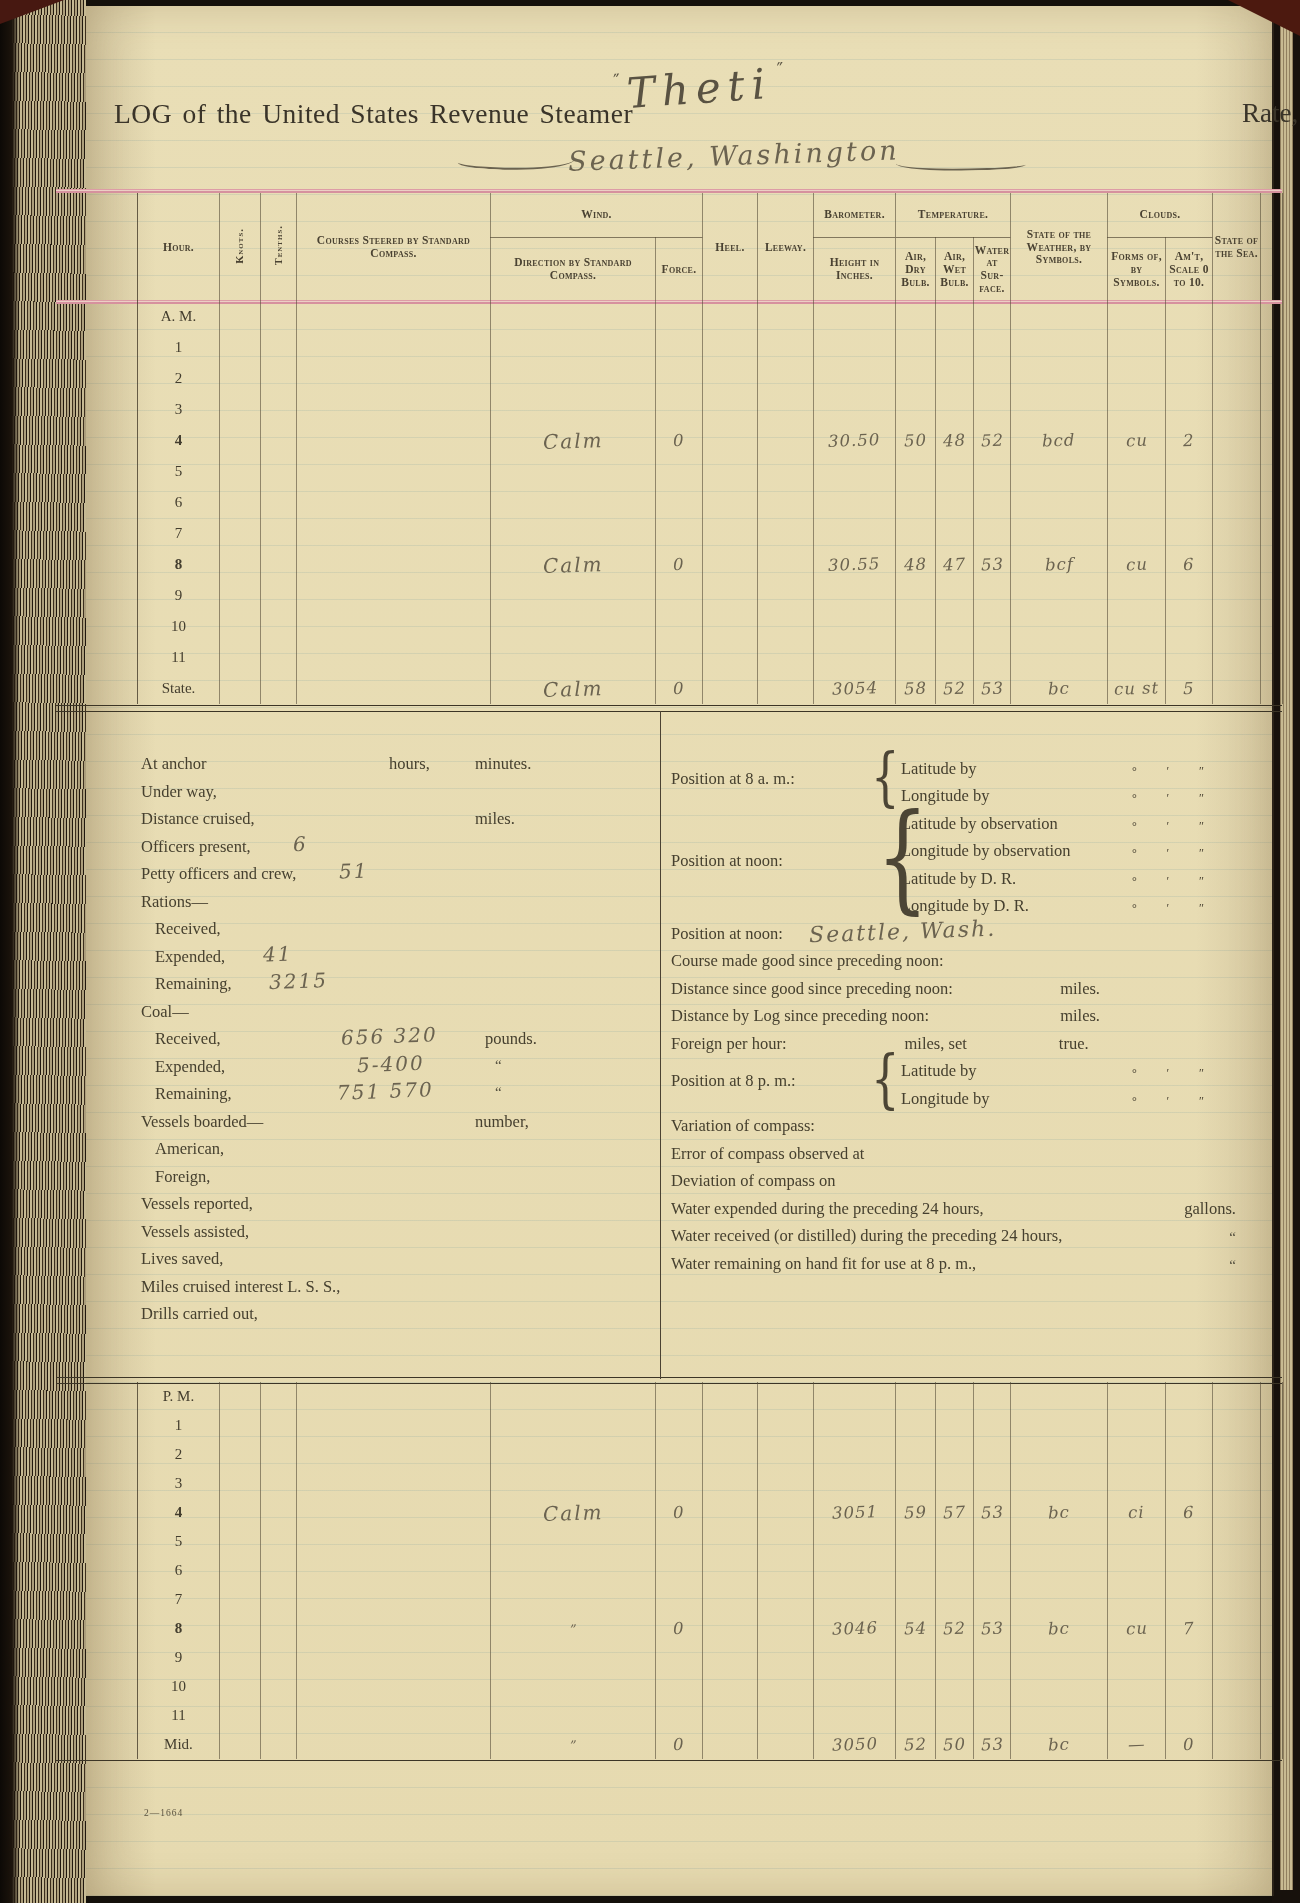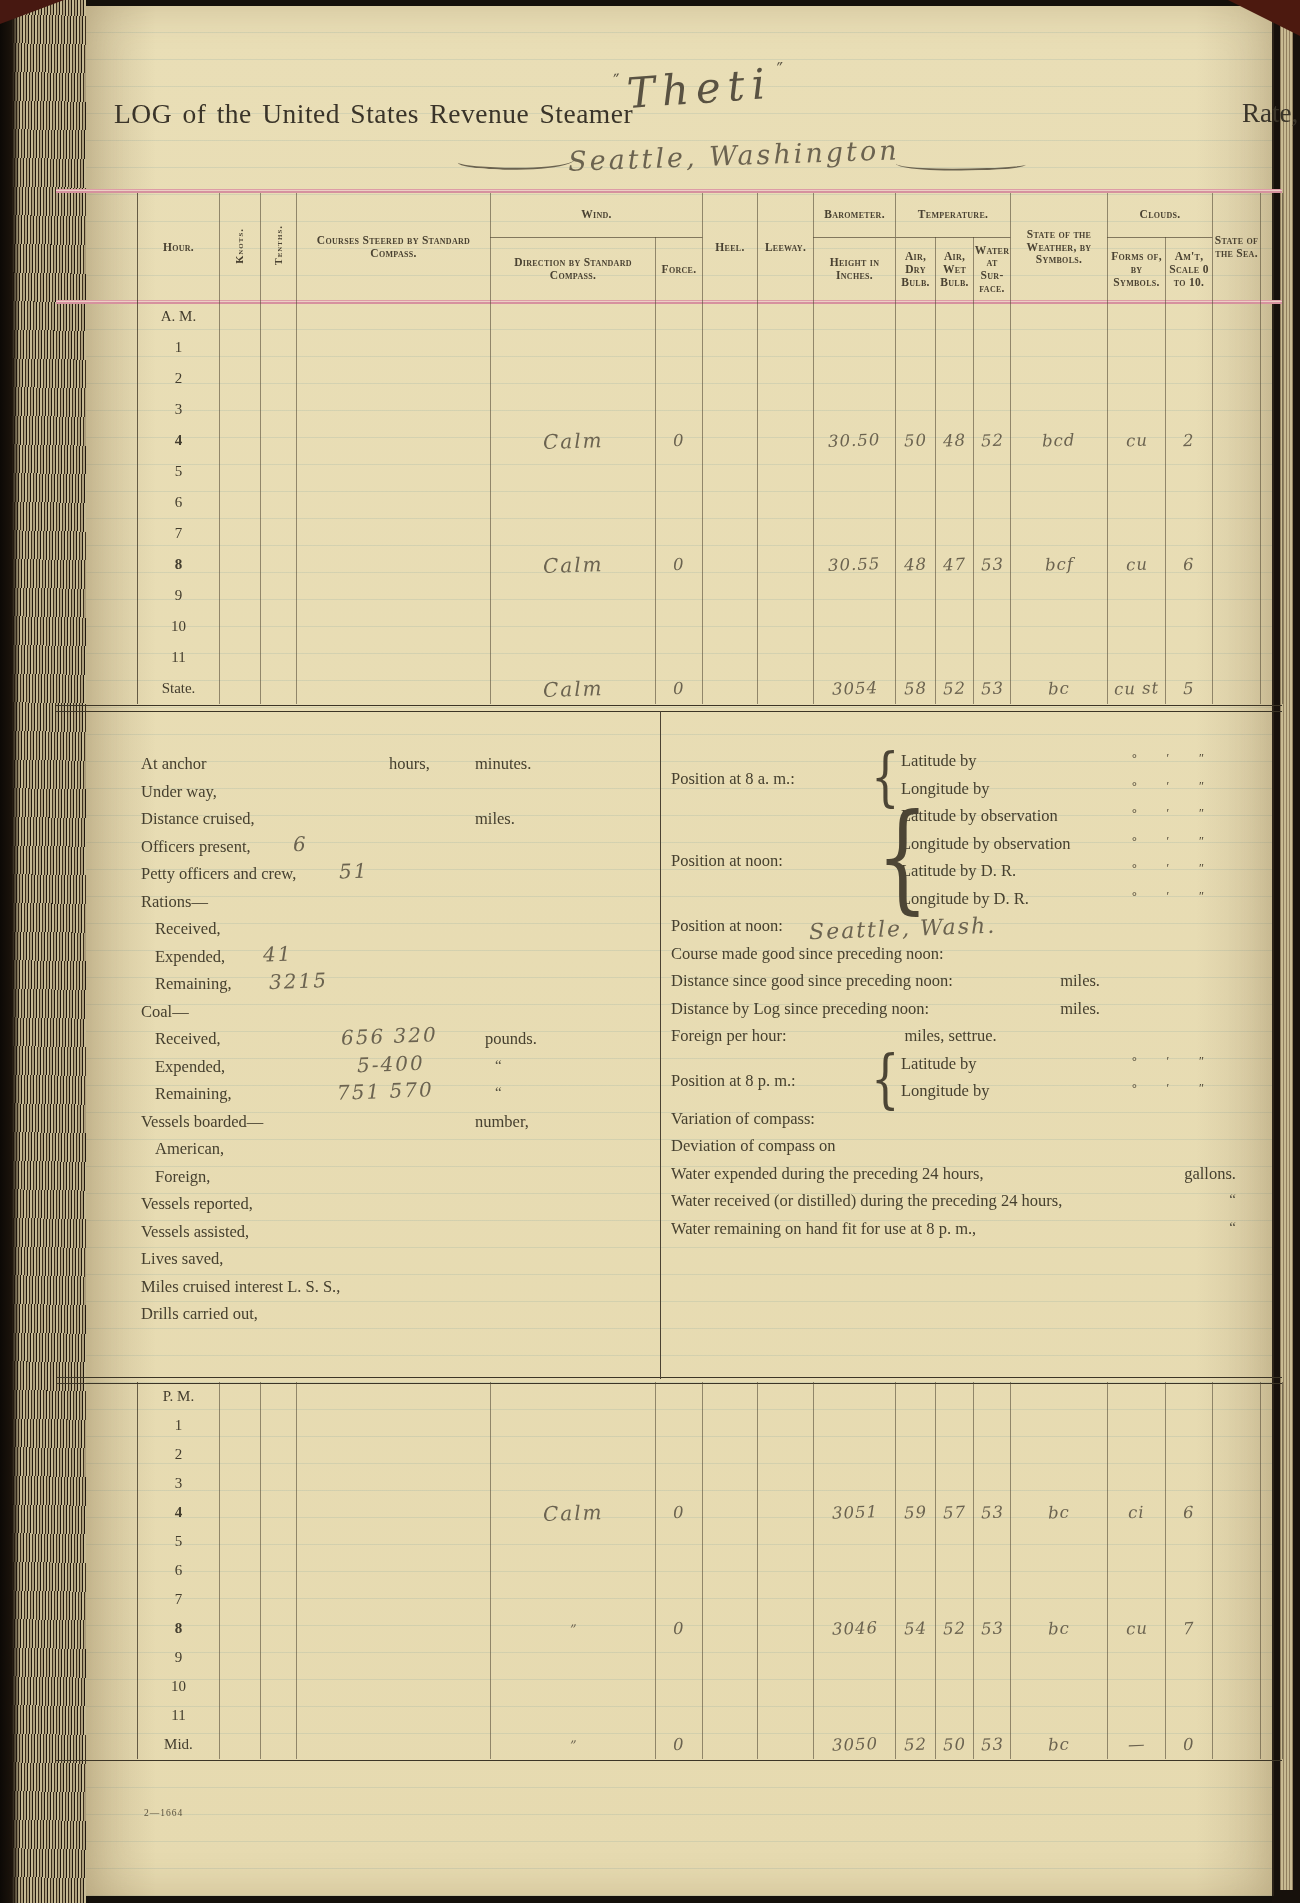--- a/index.html
+++ b/index.html
@@ -61,33 +61,33 @@
   .ditto-m{font-size:13px;}
   
   .mid-left{position:absolute;left:55px;top:705px;width:505px;padding-top:40px;font-size:16.5px;color:#46402f;}
   .srow{position:relative;height:27.5px;}
   .srow .pl{position:absolute;left:0;top:3px;}
   .ind .pl{left:14px;}
   .u{position:absolute;top:3px;}
   .sv{position:absolute;top:-2px;font-size:20px;letter-spacing:2px;}
   .mid-right{position:absolute;left:574px;top:705px;width:622px;height:668px;border-left:1px solid #4b4232;
     padding-top:40px;box-sizing:border-box;font-size:16.5px;color:#46402f;}
-  .nrow{height:27.5px;display:flex;align-items:flex-start;}
+  .nrow{height:27.5px;display:flex;align-items:flex-end;}
   .single{padding-left:10px;}
   .ngroup{position:relative;padding-left:240px;}
   .glabel{position:absolute;left:10px;top:50%;transform:translateY(-50%);}
   .brace{position:absolute;left:204px;top:50%;transform:translateY(-53%) scaleX(.7);
     font-family:"DejaVu Serif",serif;line-height:1;color:#4c4535;}
   .degs{margin-left:auto;margin-right:78px;width:72px;display:flex;justify-content:space-between;
     font-size:12px;color:#4c4535;}
   .degs i{font-style:normal;}
   .ru{margin-left:auto;margin-right:182px;}
   .ru2{margin-left:auto;margin-right:46px;}
   .dit{font-size:15px;color:#55503f;}
-  .gap1{margin-left:118px;} .gap2{}
+  .gap1{margin-left:118px;} .gap2{margin-left:92px;}
   .nv{margin-left:26px;font-size:22px;letter-spacing:2px;}
   .form-number{position:absolute;left:58px;top:1802px;font-size:9.5px;letter-spacing:1px;color:#5a523f;}
 </style>
 </head>
 <body>
 
 <div class="stage">
   <div class="left-edge"></div>
   <div class="spine"></div>
   <div class="right-edge"></div>
@@ -612,20 +612,23 @@
               <i>°</i>
               <i>′</i>
               <i>″</i>
             </span>
           </div>
       </div>
       <div class="nrow single">
           <span>Variation of compass:</span>
         </div>
       <div class="nrow single">
+          <span>Error of compass observed at</span>
+        </div>
+      <div class="nrow single">
           <span>Deviation of compass on</span>
         </div>
       <div class="nrow single">
           <span>Water expended during the preceding 24 hours,</span>
           <span class="ru2">gallons.</span>
         </div>
       <div class="nrow single">
           <span>Water received (or distilled) during the preceding 24 hours,</span>
           <span class="ru2 dit">“</span>
         </div>

